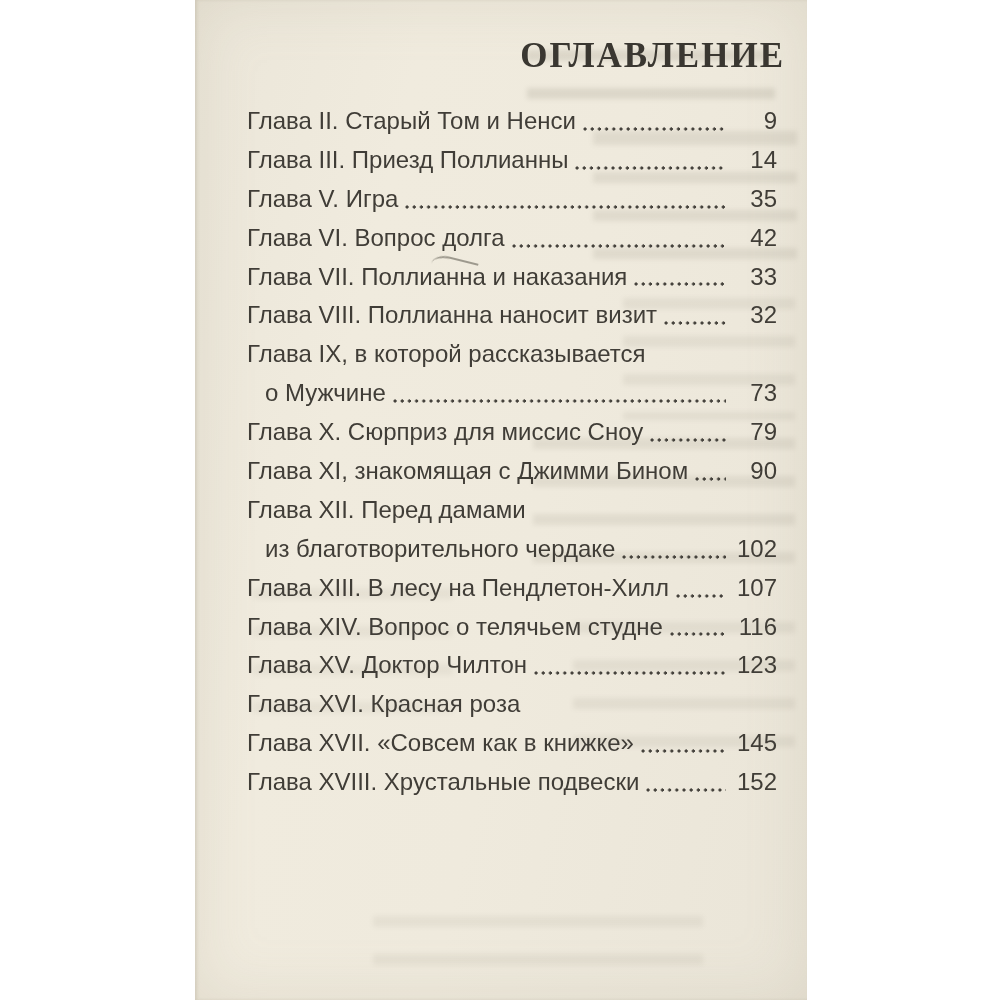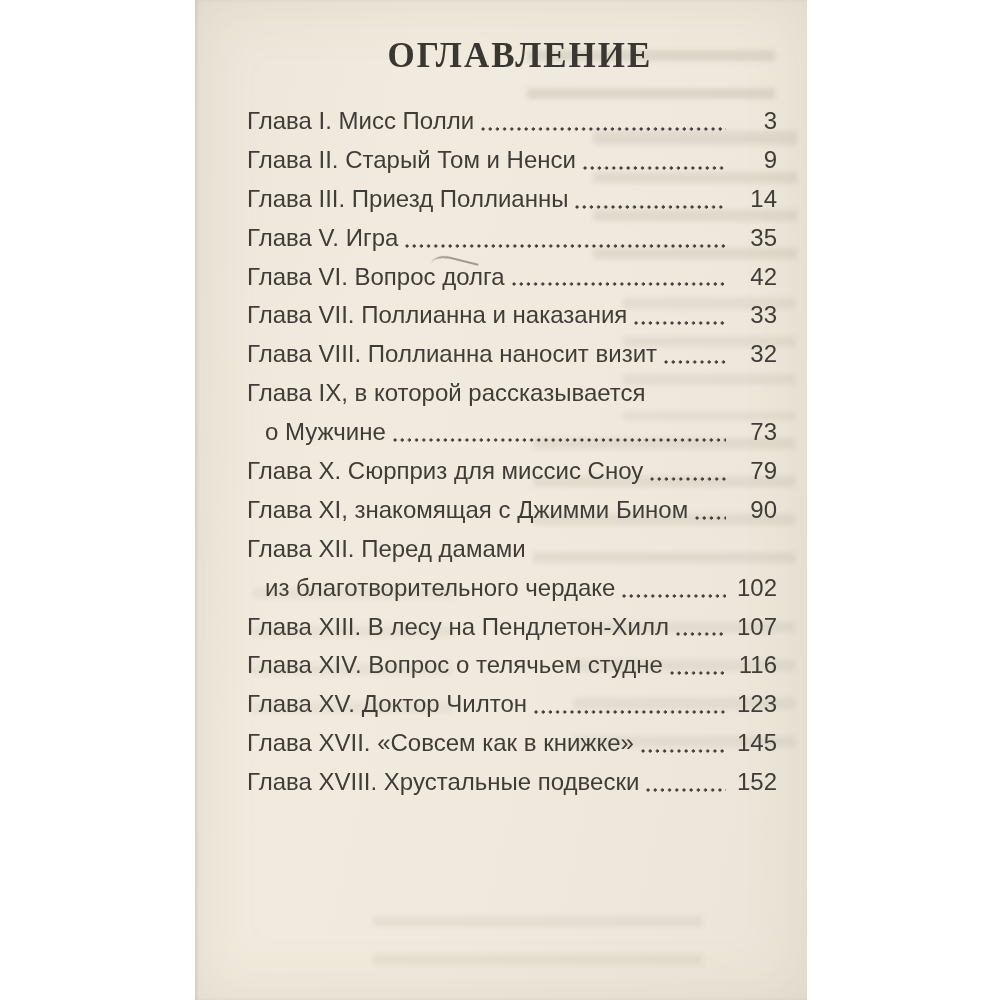--- a/index.html
+++ b/index.html
@@ -12,21 +12,21 @@
   .stage{position:relative;width:1000px;height:1000px;background:#ffffff;}
   .page{
     position:absolute;left:195px;top:0;width:612px;height:1000px;
     background:linear-gradient(103deg,#ebe6d9 0%,#f0ebde 28%,#efeadd 55%,#ece7da 82%,#eae5d8 100%);
     box-shadow:inset 0 0 60px rgba(175,165,140,0.22), inset 2px 0 3px rgba(160,150,130,0.25);
     overflow:hidden;
   }
   .content{position:relative;z-index:2;padding:0 30px 0 52px;}
   .title{
     margin:36px 0 0 0;
-    text-align:center;
+    text-align:right;
     transform:translateX(8px);
     font-family:"Liberation Serif", serif;
     font-weight:bold;
     font-size:35px;line-height:40px;
     letter-spacing:2px;
     color:#3a3731;
   }
   .toc{margin-top:26px;}
   .line{
     display:flex;
@@ -88,25 +88,20 @@
     <div class="ghost g4"></div>
     <div class="ghost g5"></div>
     <div class="ghost g6"></div>
     <div class="ghost g7"></div>
     <div class="penmark"></div>
 
     <div class="content">
       <h1 class="title">ОГЛАВЛЕНИЕ</h1>
       <div class="toc">
           <div class="line">
-            <span class="txt">Глава I. Мисс Полли</span>
-            <span class="leader"></span>
-            <span class="num">3</span>
-          </div>
-          <div class="line">
             <span class="txt">Глава II. Старый Том и Ненси</span>
             <span class="leader"></span>
             <span class="num">9</span>
           </div>
           <div class="line">
             <span class="txt">Глава III. Приезд Поллианны</span>
             <span class="leader"></span>
             <span class="num">14</span>
           </div>
           <div class="line">
@@ -164,20 +159,23 @@
             <span class="txt">Глава XIV. Вопрос о телячьем студне</span>
             <span class="leader"></span>
             <span class="num">116</span>
           </div>
           <div class="line">
             <span class="txt">Глава XV. Доктор Чилтон</span>
             <span class="leader"></span>
             <span class="num">123</span>
           </div>
           <div class="line">
+            <span class="txt">Глава XVI. Красная роза</span>
+          </div>
+          <div class="line">
             <span class="txt">Глава XVII. «Совсем как в книжке»</span>
             <span class="leader"></span>
             <span class="num">145</span>
           </div>
           <div class="line">
             <span class="txt">Глава XVIII. Хрустальные подвески</span>
             <span class="leader"></span>
             <span class="num">152</span>
           </div>
         </div>

